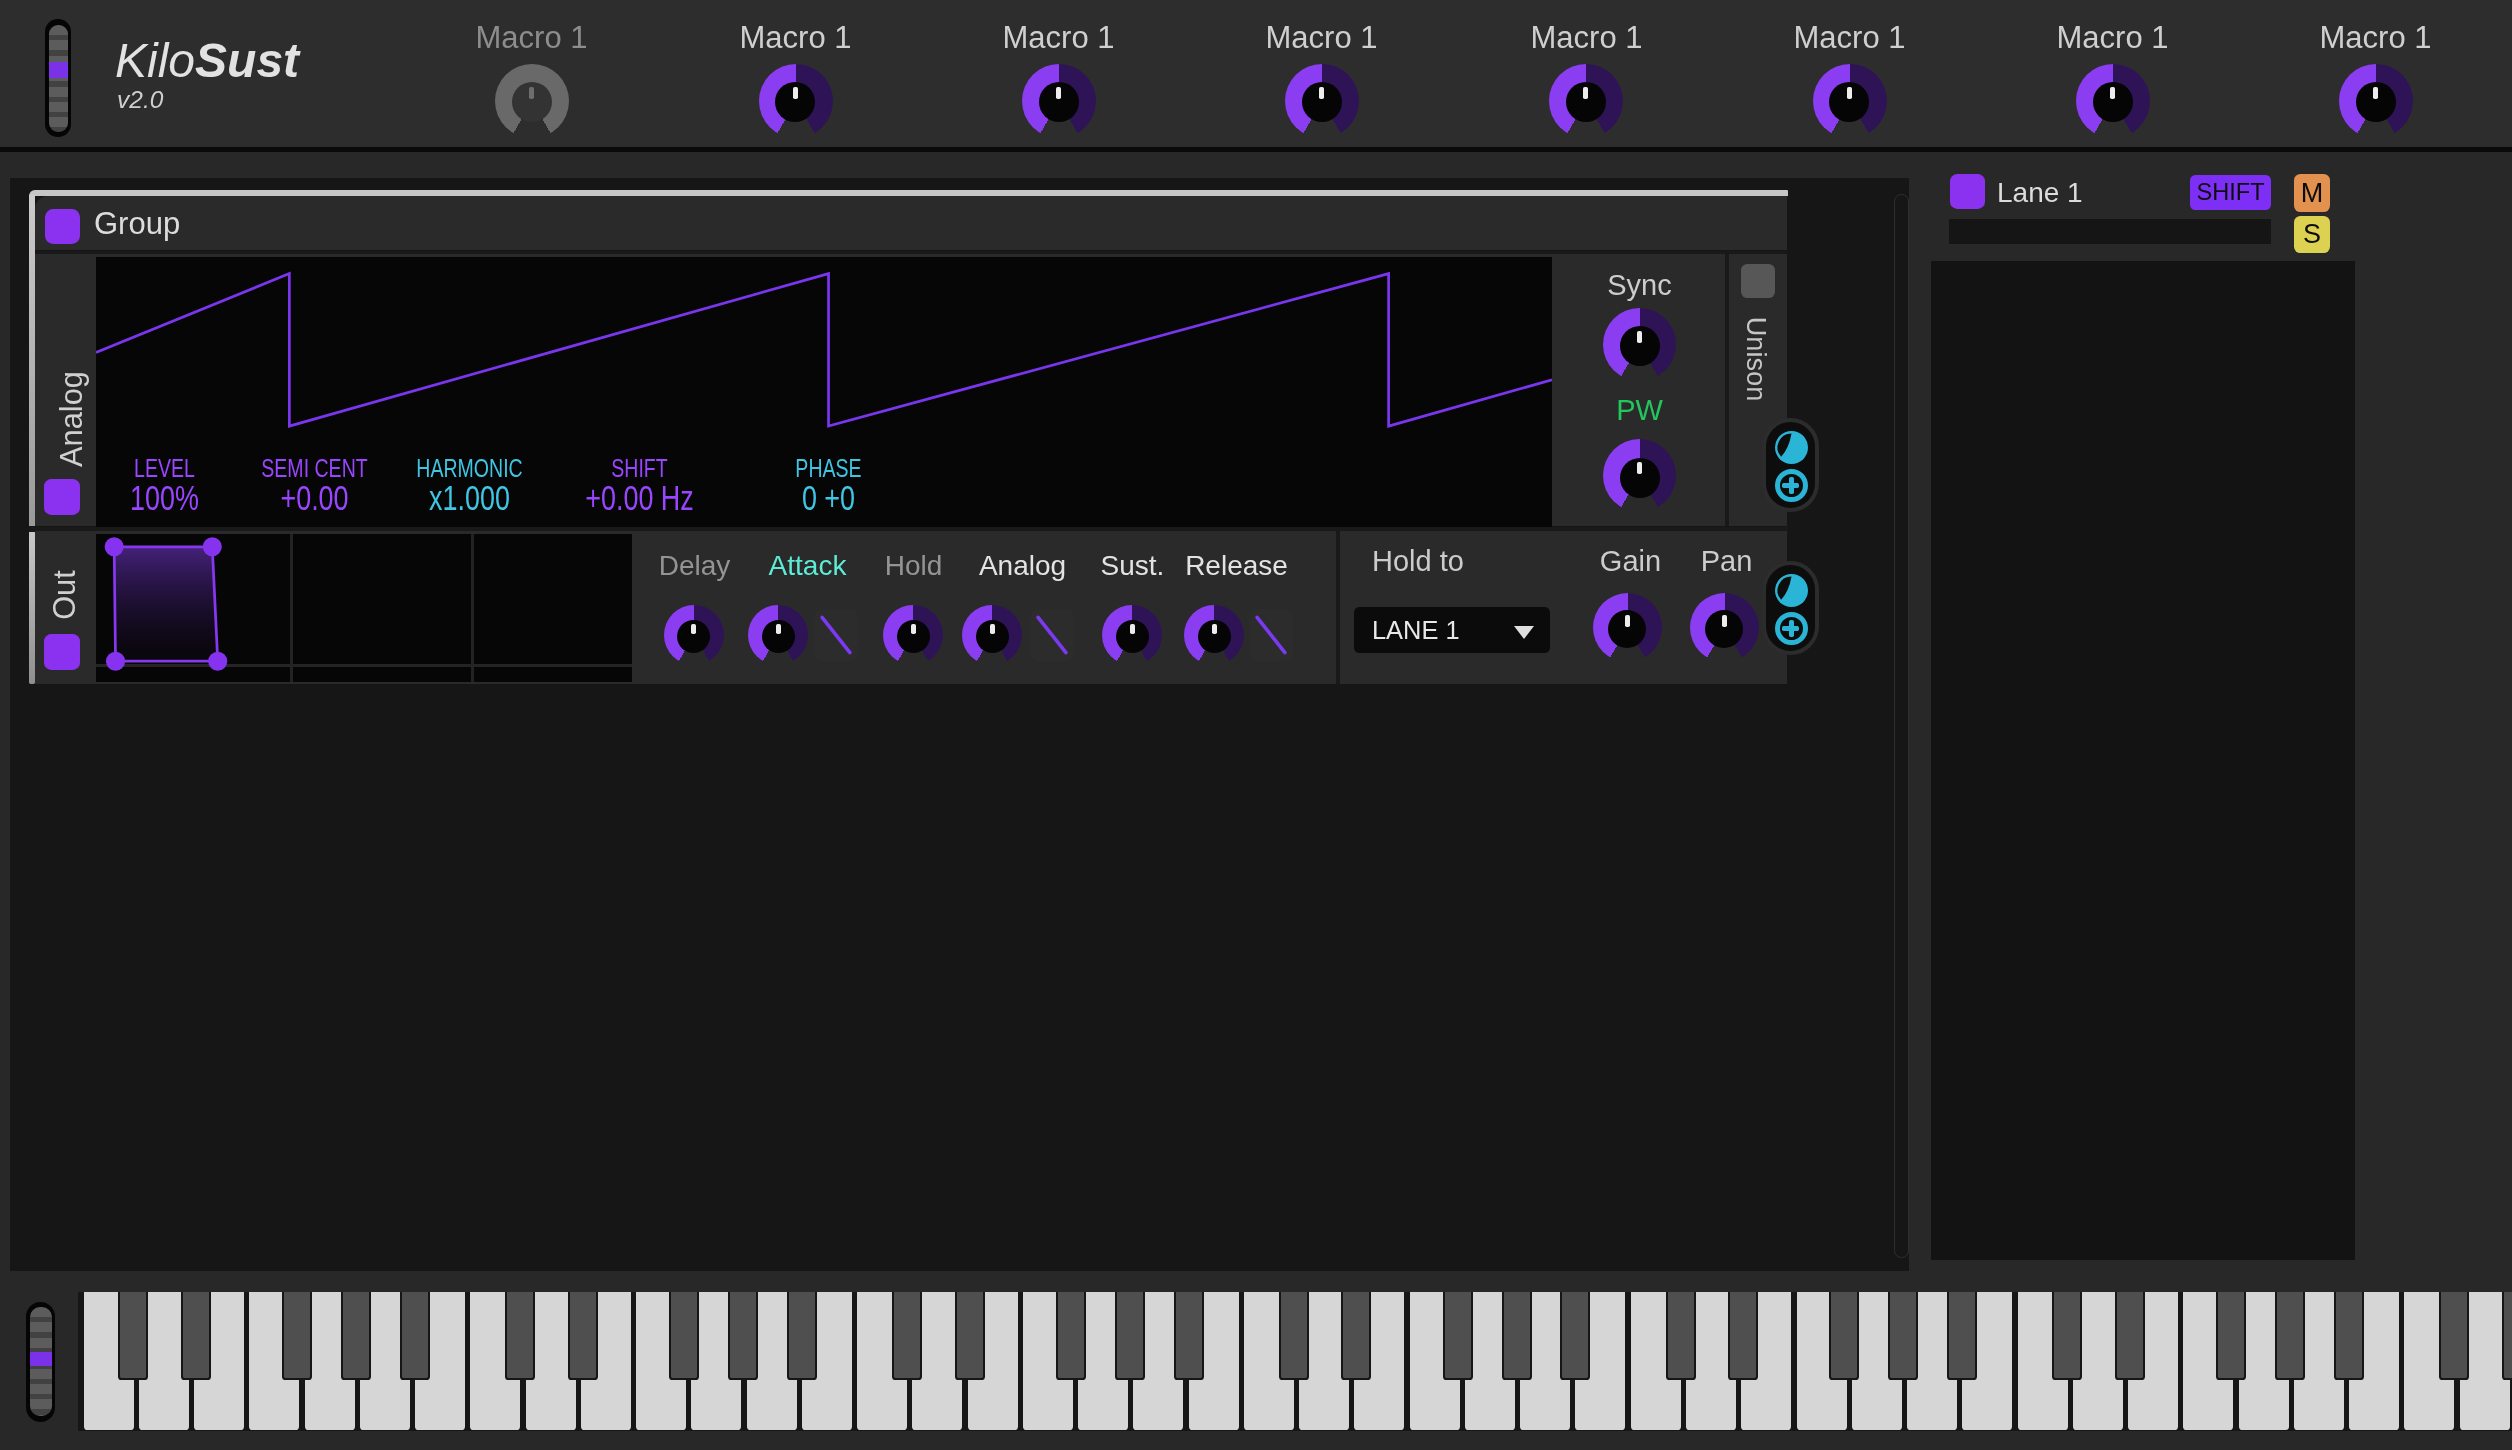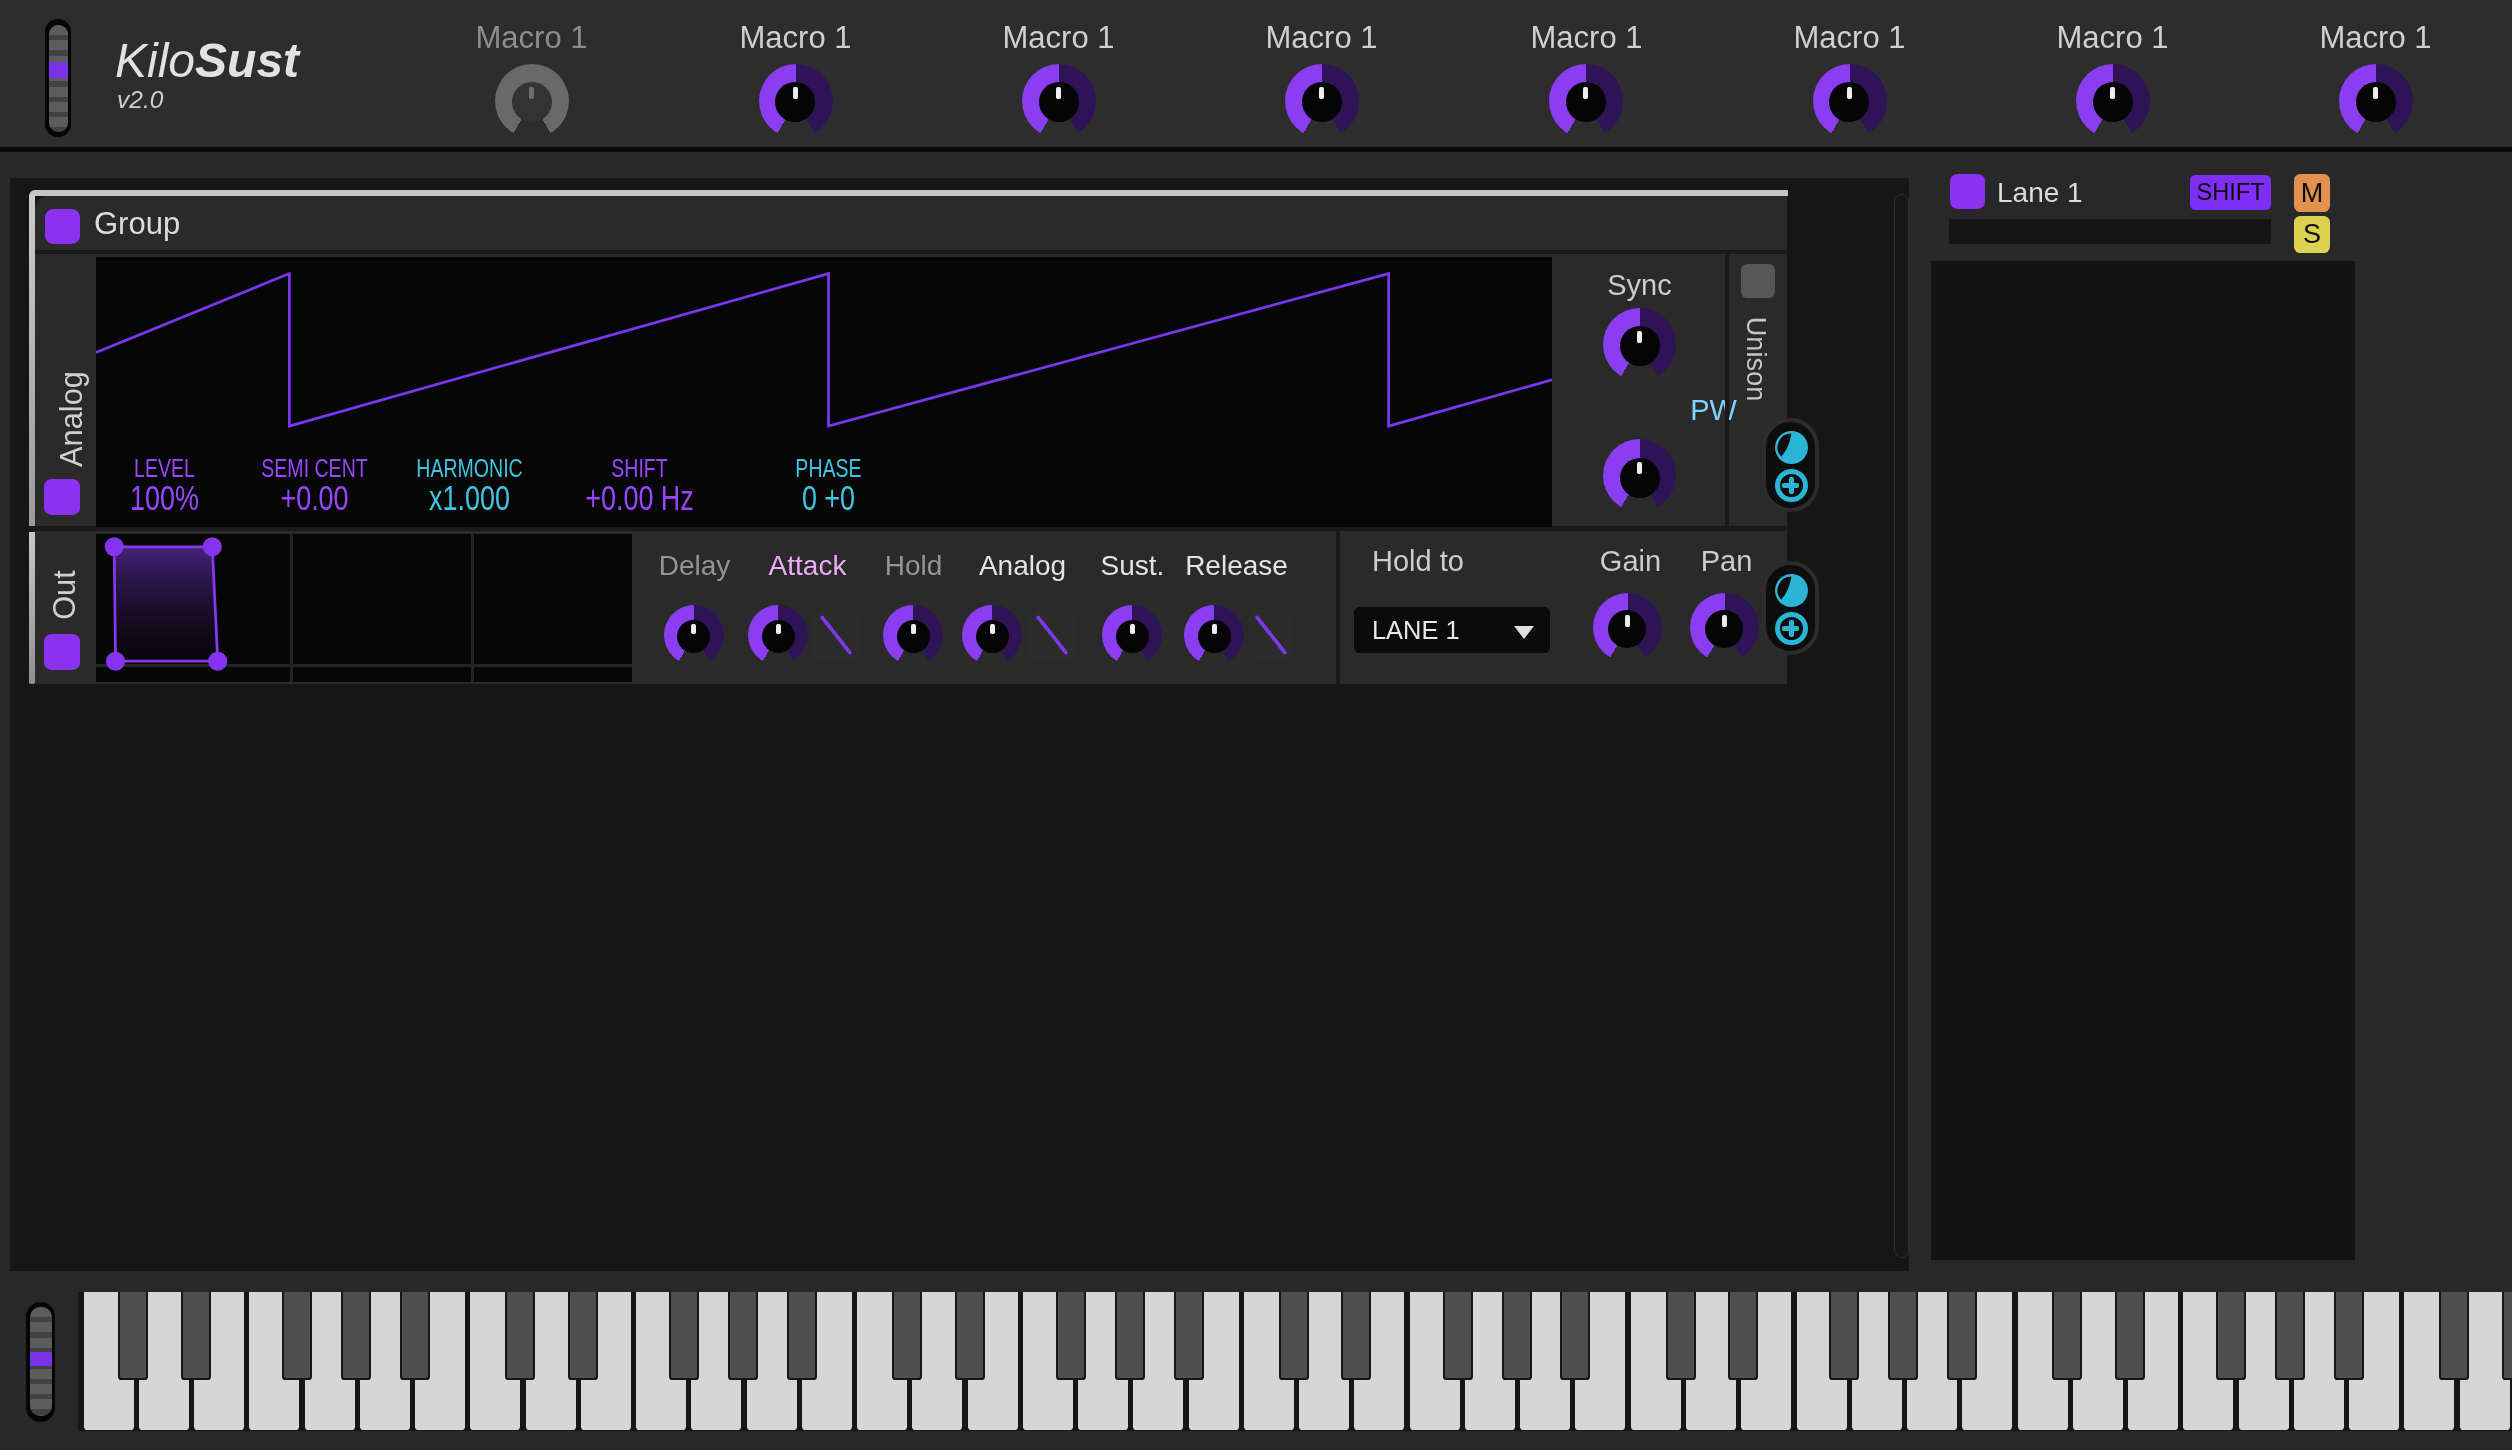--- a/index.html
+++ b/index.html
@@ -68,21 +68,21 @@
 <div style="position:absolute;left:288px;top:443px;width:363px;height:51px;display:flex;align-items:center;justify-content:center;font-size:25.4px;color:#3fc6e4;font-weight:400;transform:translateZ(0) scaleX(0.77);">HARMONIC</div>
 <div style="position:absolute;left:288px;top:463px;width:363px;height:69px;display:flex;align-items:center;justify-content:center;font-size:35px;color:#3fc6e4;font-weight:400;transform:translateZ(0) scaleX(0.77);">x1.000</div>
 <div style="position:absolute;left:458px;top:443px;width:363px;height:51px;display:flex;align-items:center;justify-content:center;font-size:25.4px;color:#9a45ff;font-weight:400;transform:translateZ(0) scaleX(0.77);">SHIFT</div>
 <div style="position:absolute;left:458px;top:463px;width:363px;height:69px;display:flex;align-items:center;justify-content:center;font-size:35px;color:#9a45ff;font-weight:400;transform:translateZ(0) scaleX(0.77);">+0.00 Hz</div>
 <div style="position:absolute;left:647px;top:443px;width:363px;height:51px;display:flex;align-items:center;justify-content:center;font-size:25.4px;color:#3fc6e4;font-weight:400;transform:translateZ(0) scaleX(0.77);">PHASE</div>
 <div style="position:absolute;left:647px;top:463px;width:363px;height:69px;display:flex;align-items:center;justify-content:center;font-size:35px;color:#3fc6e4;font-weight:400;transform:translateZ(0) scaleX(0.77);">0 +0</div>
 <div style="position:absolute;left:1458px;top:256px;width:363px;height:58px;display:flex;align-items:center;justify-content:center;font-size:29px;color:#cccccc;font-weight:400;transform:translateZ(0) scaleX(1.0);">Sync</div>
 <div style="position:absolute;left:1603px;top:308px;width:73px;height:73px;border-radius:50%;background:conic-gradient(from 150deg, rgba(0,0,0,0) 0deg 60deg, #8b3df2 60deg 210deg, #2e1356 210deg 360deg);"></div>
 <div style="position:absolute;left:1620px;top:326px;width:40px;height:40px;border-radius:50%;background:#050505;"></div>
 <div style="position:absolute;left:1637px;top:331px;width:5.4px;height:12px;border-radius:1.8px;background:#ededed;"></div>
-<div style="position:absolute;left:1532px;top:381px;width:363px;height:58px;display:flex;align-items:center;justify-content:center;font-size:29px;color:#7dd3fc;font-weight:400;transform:translateZ(0) scaleX(1.0);">PW</div>
+<div style="position:absolute;left:1458px;top:381px;width:363px;height:58px;display:flex;align-items:center;justify-content:center;font-size:29px;color:#22c55e;font-weight:400;transform:translateZ(0) scaleX(1.0);">PW</div>
 <div style="position:absolute;left:1603px;top:439px;width:73px;height:73px;border-radius:50%;background:conic-gradient(from 150deg, rgba(0,0,0,0) 0deg 60deg, #8b3df2 60deg 210deg, #2e1356 210deg 360deg);"></div>
 <div style="position:absolute;left:1620px;top:458px;width:40px;height:40px;border-radius:50%;background:#050505;"></div>
 <div style="position:absolute;left:1637px;top:462px;width:5.4px;height:12px;border-radius:1.8px;background:#ededed;"></div>
 <div style="position:absolute;left:1725px;top:254px;width:3.6px;height:272px;background:#191919;"></div>
 <div style="position:absolute;left:1741px;top:264px;width:34px;height:34px;border-radius:6.4px;background:#575757;"></div>
 <svg style="position:absolute;left:1620px;top:223px;" width="272" height="272" viewBox="0 0 300 300">
     <text x="150" y="150" font-size="30" fill="#c6c6c6" text-anchor="middle" dominant-baseline="central" transform="rotate(90 150 150)">Unison</text>
   </svg>
 <div style="position:absolute;left:29px;top:527px;width:1759px;height:4.5px;background:#191919;"></div>
 <div style="position:absolute;left:35px;top:531px;width:1752px;height:153px;background:#2a2a2a;"></div>
@@ -101,21 +101,21 @@
         <stop offset="1" stop-color="#140820" stop-opacity="0.2"></stop>
       </linearGradient>
     </defs>
     <polygon points="20,14 128,14 134,140 21.5,140" fill="url(#eg)" stroke="#8637f0" stroke-width="3"></polygon>
     <circle cx="20" cy="14" r="10.5" fill="#8633ef"></circle>
     <circle cx="128" cy="14" r="10.5" fill="#8633ef"></circle>
     <circle cx="21.5" cy="140" r="10.5" fill="#8633ef"></circle>
     <circle cx="134" cy="140" r="10.5" fill="#8633ef"></circle>
   </svg>
 <div style="position:absolute;left:513px;top:538px;width:363px;height:56px;display:flex;align-items:center;justify-content:center;font-size:28px;color:#949494;font-weight:400;transform:translateZ(0) scaleX(1.0);">Delay</div>
-<div style="position:absolute;left:626px;top:538px;width:363px;height:56px;display:flex;align-items:center;justify-content:center;font-size:28px;color:#f0abfc;font-weight:400;transform:translateZ(0) scaleX(1.0);">Attack</div>
+<div style="position:absolute;left:626px;top:538px;width:363px;height:56px;display:flex;align-items:center;justify-content:center;font-size:28px;color:#5eead4;font-weight:400;transform:translateZ(0) scaleX(1.0);">Attack</div>
 <div style="position:absolute;left:732px;top:538px;width:363px;height:56px;display:flex;align-items:center;justify-content:center;font-size:28px;color:#949494;font-weight:400;transform:translateZ(0) scaleX(1.0);">Hold</div>
 <div style="position:absolute;left:841px;top:538px;width:363px;height:56px;display:flex;align-items:center;justify-content:center;font-size:28px;color:#e3e3e3;font-weight:400;transform:translateZ(0) scaleX(1.0);">Analog</div>
 <div style="position:absolute;left:951px;top:538px;width:363px;height:56px;display:flex;align-items:center;justify-content:center;font-size:28px;color:#e3e3e3;font-weight:400;transform:translateZ(0) scaleX(1.0);">Sust.</div>
 <div style="position:absolute;left:1055px;top:538px;width:363px;height:56px;display:flex;align-items:center;justify-content:center;font-size:28px;color:#e3e3e3;font-weight:400;transform:translateZ(0) scaleX(1.0);">Release</div>
 <div style="position:absolute;left:664px;top:605px;width:60px;height:60px;border-radius:50%;background:conic-gradient(from 150deg, rgba(0,0,0,0) 0deg 60deg, #8b3df2 60deg 210deg, #2e1356 210deg 360deg);"></div>
 <div style="position:absolute;left:677px;top:620px;width:33px;height:33px;border-radius:50%;background:#050505;"></div>
 <div style="position:absolute;left:691px;top:624px;width:4.5px;height:10px;border-radius:1.8px;background:#ededed;"></div>
 <div style="position:absolute;left:748px;top:605px;width:60px;height:60px;border-radius:50%;background:conic-gradient(from 150deg, rgba(0,0,0,0) 0deg 60deg, #8b3df2 60deg 210deg, #2e1356 210deg 360deg);"></div>
 <div style="position:absolute;left:762px;top:620px;width:33px;height:33px;border-radius:50%;background:#050505;"></div>
 <div style="position:absolute;left:776px;top:624px;width:4.5px;height:10px;border-radius:1.8px;background:#ededed;"></div>

